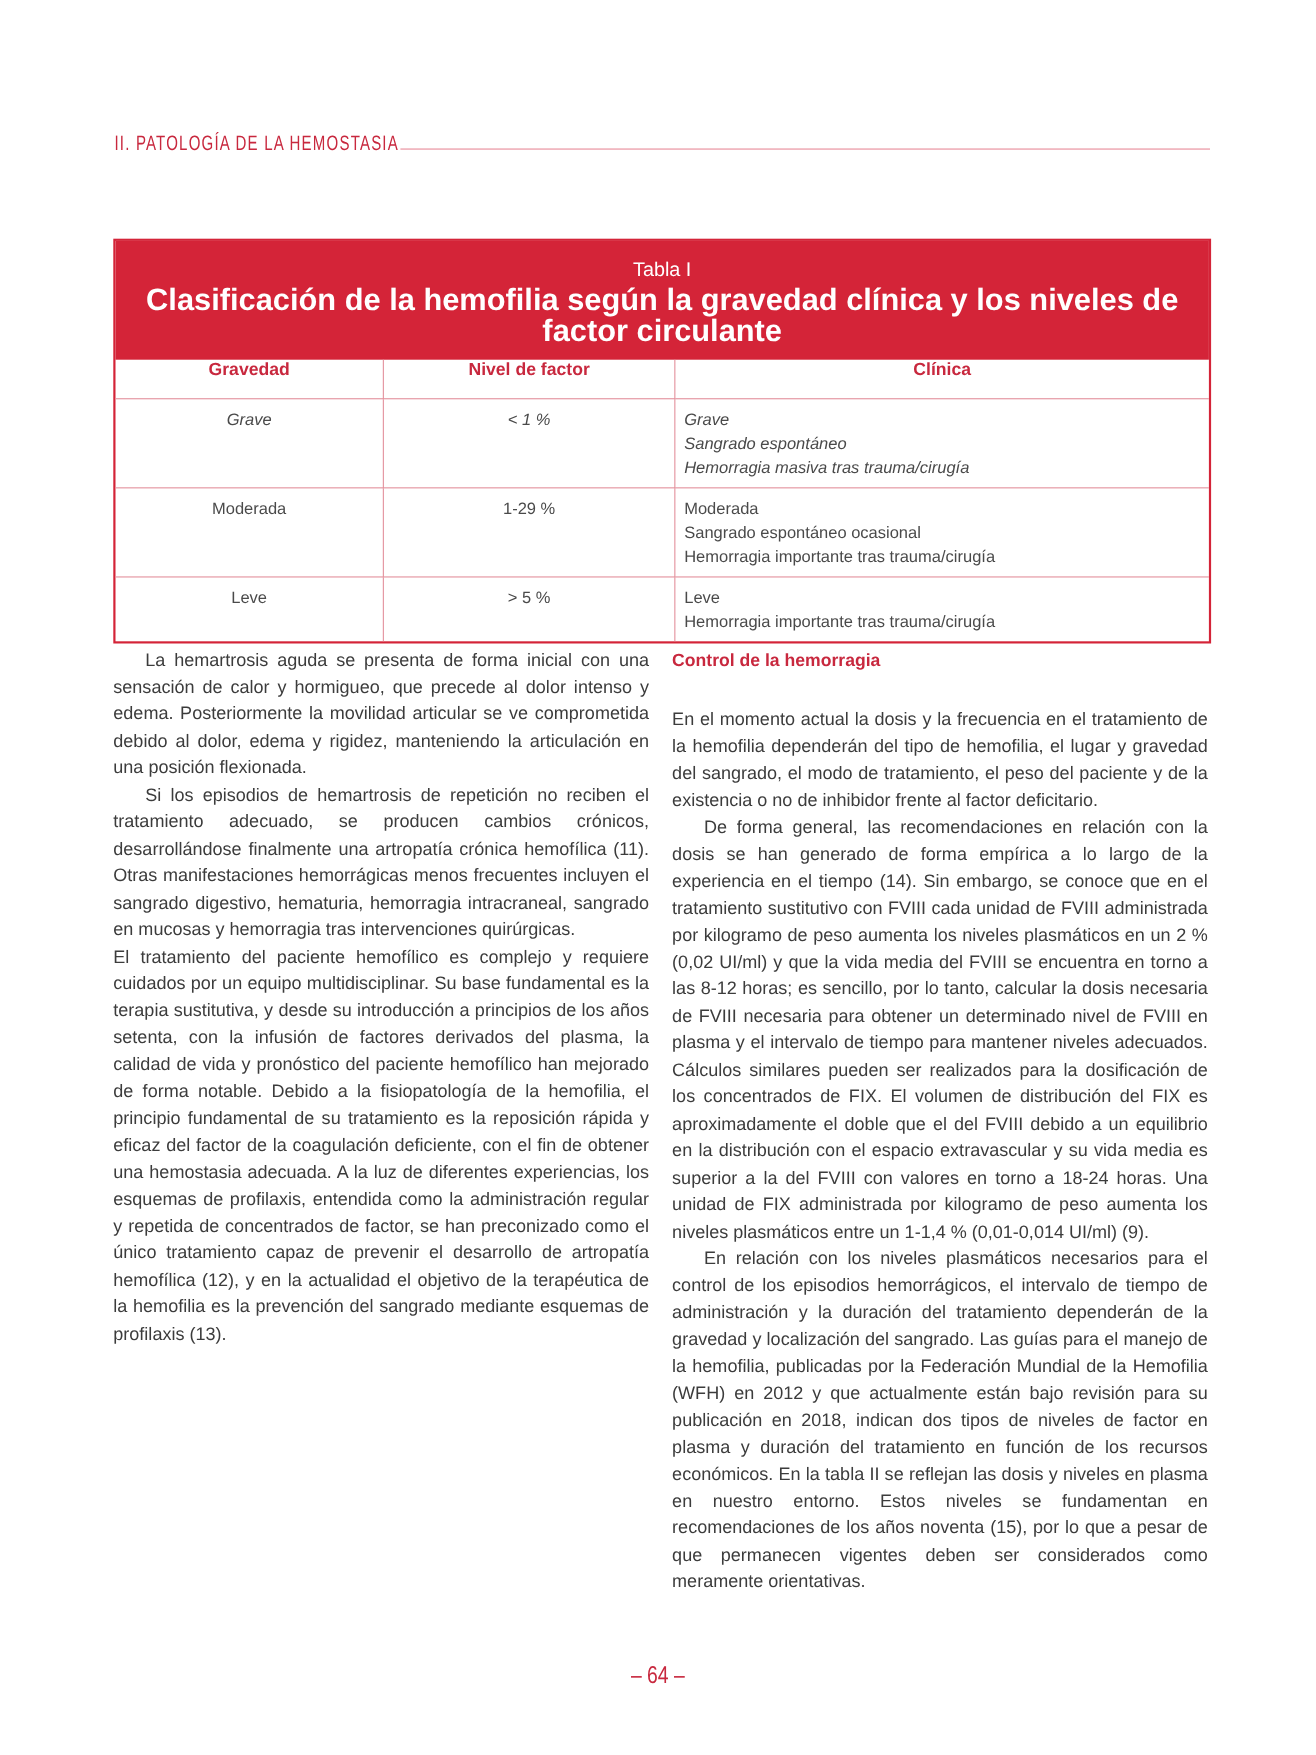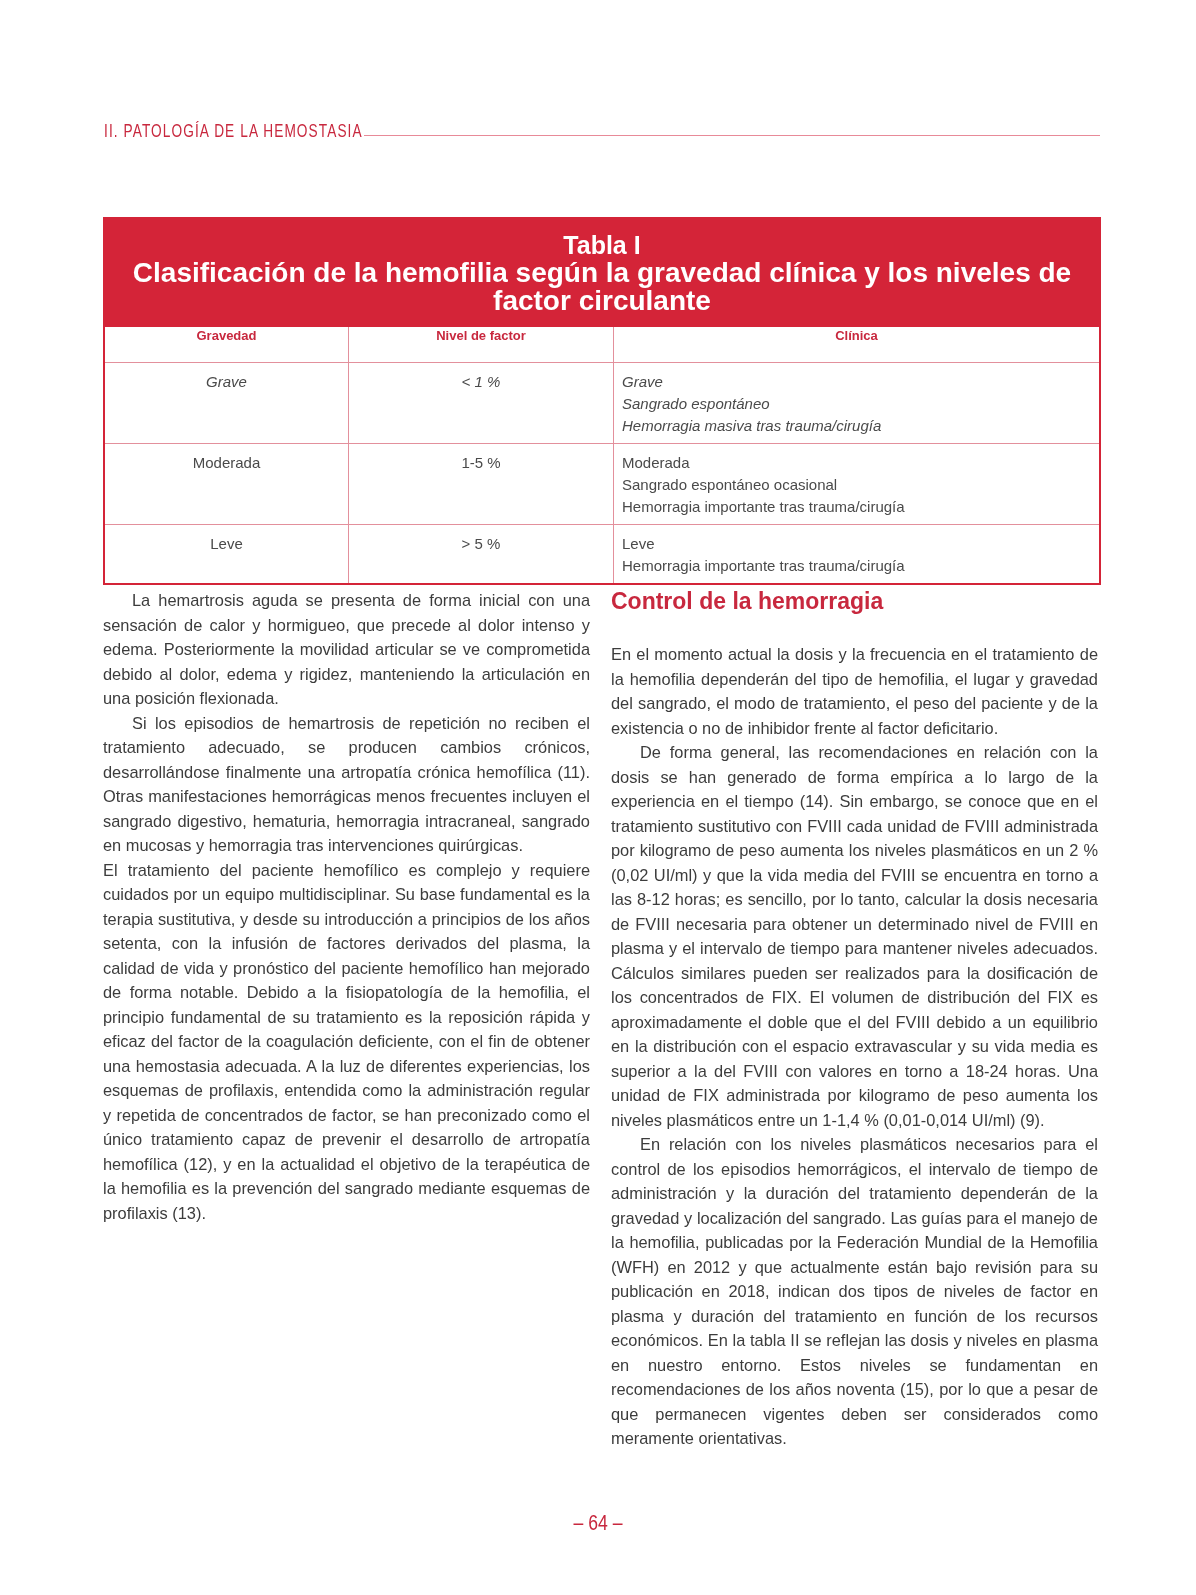--- a/index.html
+++ b/index.html
@@ -4,40 +4,40 @@
 <style>
   html, body { margin: 0; padding: 0; background: #ffffff; }
   body { width: 1196px; height: 1595px; position: relative; overflow: hidden; font-family: "Liberation Sans", sans-serif; color: #3a3a3a; }
 
   .running-header { position: absolute; left: 104px; top: 112px; width: 996px; height: 30px; display: flex; align-items: flex-end; }
   .running-header .title { font-family: "Liberation Sans", sans-serif; font-size: 19px; letter-spacing: 1.5px; color: #c8283e; transform: scaleX(0.72); transform-origin: left bottom; white-space: nowrap; line-height: 22px; }
   .running-header .rule { position: absolute; left: 260px; right: 0; bottom: 6px; height: 1px; background: #e88a98; }
 
   .table-box { position: absolute; left: 103px; top: 217px; width: 998px; border: 2px solid #d42438; box-sizing: border-box; }
   .table-head { background: #d42438; color: #ffffff; text-align: center; padding: 12px 0 12px 0; }
-  .table-head .t1 { font-size: 25px; font-weight: bold; line-height: 28px; }
+  .table-head .t1 { font-size: 18px; font-weight: normal; line-height: 28px; }
   .table-head .t2 { font-size: 28px; font-weight: bold; line-height: 28px; }
   table { border-collapse: collapse; width: 100%; table-layout: fixed; }
   th, td { border-right: 1.5px solid #e3909c; vertical-align: top; font-size: 15px; }
   th:last-child, td:last-child { border-right: none; }
-  th { color: #c8283e; font-weight: bold; height: 33px; text-align: center; font-size: 13px; border-bottom: 1.5px solid #e3909c; }
+  th { color: #c8283e; font-weight: bold; height: 33px; text-align: center; font-size: 16px; border-bottom: 1.5px solid #e3909c; }
   td { color: #4a4a4a; font-weight: normal; padding: 8px 8px 6px 8px; line-height: 22px; }
   tr.body-row td { border-bottom: 1.5px solid #e3909c; }
   tr.body-row:last-child td { border-bottom: none; }
   td.c { text-align: center; }
   td.l { text-align: left; }
   .col1 { width: 241px; }
   .col2 { width: 262px; }
 
   .col { position: absolute; top: 588px; width: 487px; font-size: 16.4px; line-height: 24.5px; color: #3c3c3c; text-align: justify; }
   .col.left { left: 103px; }
   .col.right { left: 611px; }
   .col p { margin: 0; }
   .col p.indent { text-indent: 29px; }
-  .sec-head { color: #c8283e; font-weight: bold; font-size: 23px; line-height: 30px; margin: 0; }
+  .sec-head { color: #c8283e; font-weight: bold; font-size: 16px; line-height: 30px; margin: 0; }
   .left .sec-head { margin-top: 46px; margin-bottom: 26px; }
   .right .sec-head { margin-top: -2px; margin-bottom: 26px; }
 
   .page-num { position: absolute; left: 0; width: 1196px; top: 1510px; text-align: center; color: #c8283e; font-size: 22px; transform: scaleX(0.8); }
 </style>
 </head>
 <body>
 
 <div class="running-header">
   <span class="title">II. PATOLOGÍA DE LA HEMOSTASIA</span>
@@ -62,21 +62,21 @@
         <td class="c">Grave</td>
         <td class="c">&lt; 1 %</td>
         <td class="l">
           <div>Grave</div>
           <div>Sangrado espontáneo</div>
           <div>Hemorragia masiva tras trauma/cirugía</div>
         </td>
       </tr>
       <tr class="body-row" style="height:78px;">
         <td class="c">Moderada</td>
-        <td class="c">1-5 %</td>
+        <td class="c">1-29 %</td>
         <td class="l">
           <div>Moderada</div>
           <div>Sangrado espontáneo ocasional</div>
           <div>Hemorragia importante tras trauma/cirugía</div>
         </td>
       </tr>
       <tr class="body-row" style="height:56px;">
         <td class="c">Leve</td>
         <td class="c">&gt; 5 %</td>
         <td class="l">

